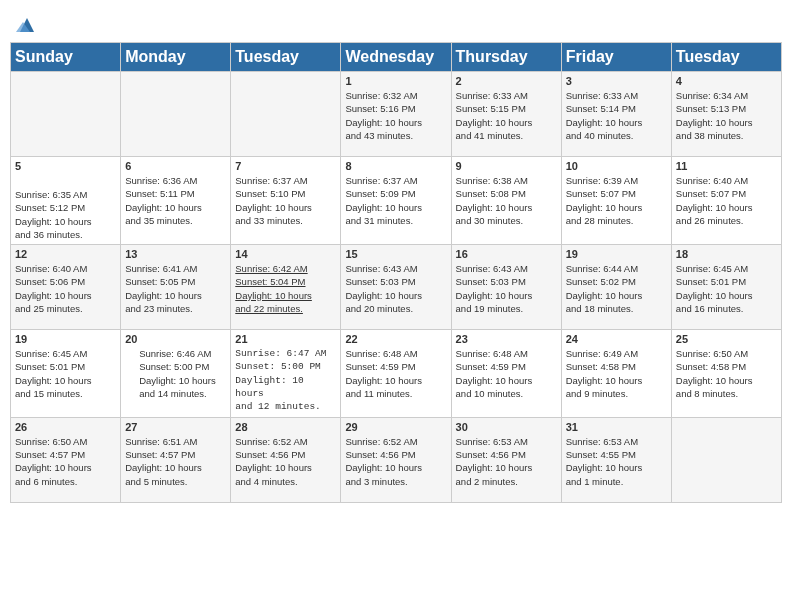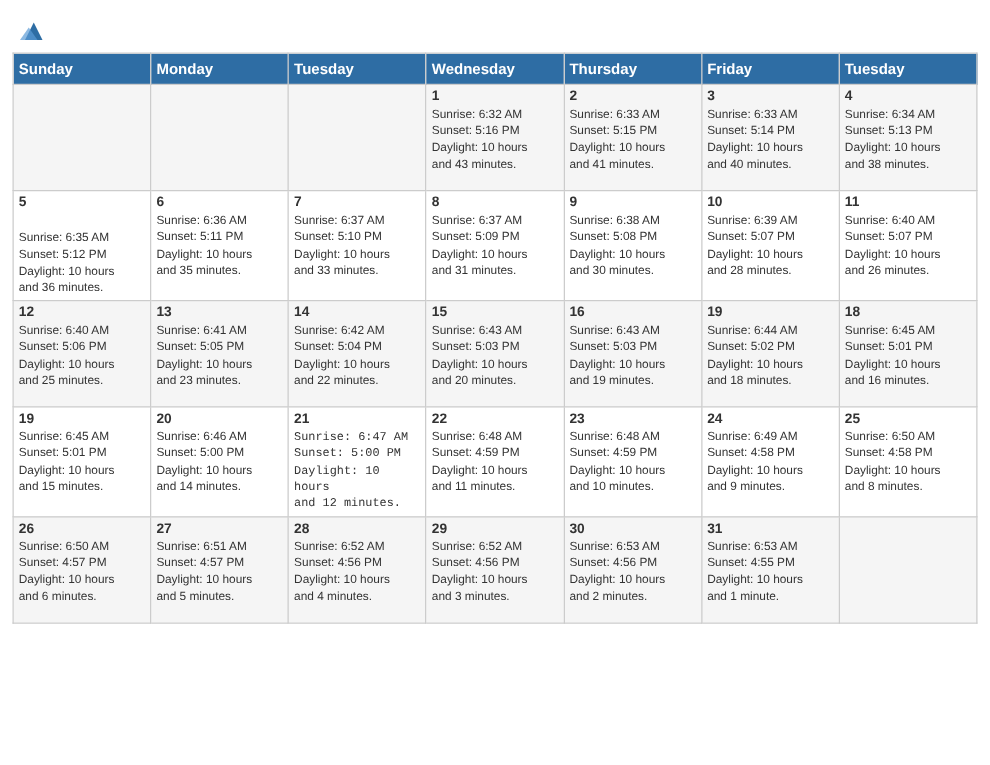--- a/index.html
+++ b/index.html
@@ -46,21 +46,21 @@
       color: #333;
     }
     table {
       width: 100%;
       border-collapse: collapse;
       table-layout: fixed;
     }
     thead tr th {
       background-color: #2e6da4;
       color: #fff;
-      font-size: 12px;
+      font-size: 16px;
       font-weight: bold;
       padding: 5px 4px;
       text-align: left;
       border: 1px solid #ccc;
     }
     tbody tr td {
       vertical-align: top;
       border: 1px solid #ccc;
       padding: 3px 4px;
       font-size: 10px;
@@ -216,21 +216,21 @@
         </td>
         <td>
           <div class="day-num">13</div>
           <div class="day-info" style="white-space: pre-line;">Sunrise: 6:41 AM
 Sunset: 5:05 PM
 Daylight: 10 hours
 and 23 minutes.</div>
         </td>
         <td>
           <div class="day-num">14</div>
-          <div class="day-info" style="white-space: pre-line;">Sunrise: 6:42 AM
+          <div class="day-info" style="white-space: pre-line; text-decoration: underline;">Sunrise: 6:42 AM
 Sunset: 5:04 PM
 Daylight: 10 hours
 and 22 minutes.</div>
         </td>
         <td>
           <div class="day-num">15</div>
           <div class="day-info" style="white-space: pre-line;">Sunrise: 6:43 AM
 Sunset: 5:03 PM
 Daylight: 10 hours
 and 20 minutes.</div>
@@ -260,21 +260,21 @@
       <tr>
         <td>
           <div class="day-num">19</div>
           <div class="day-info" style="white-space: pre-line;">Sunrise: 6:45 AM
 Sunset: 5:01 PM
 Daylight: 10 hours
 and 15 minutes.</div>
         </td>
         <td>
           <div class="day-num">20</div>
-          <div class="day-info" style="white-space: pre-line;">Sunrise: 6:46 AM
+          <div class="day-info" style="white-space: pre-line; margin-left: 14px;">Sunrise: 6:46 AM
 Sunset: 5:00 PM
 Daylight: 10 hours
 and 14 minutes.</div>
         </td>
         <td>
           <div class="day-num">21</div>
           <div class="day-info" style="white-space: pre-line; font-family: Liberation Mono, monospace;">Sunrise: 6:47 AM
 Sunset: 5:00 PM
 Daylight: 10 hours
 and 12 minutes.</div>

